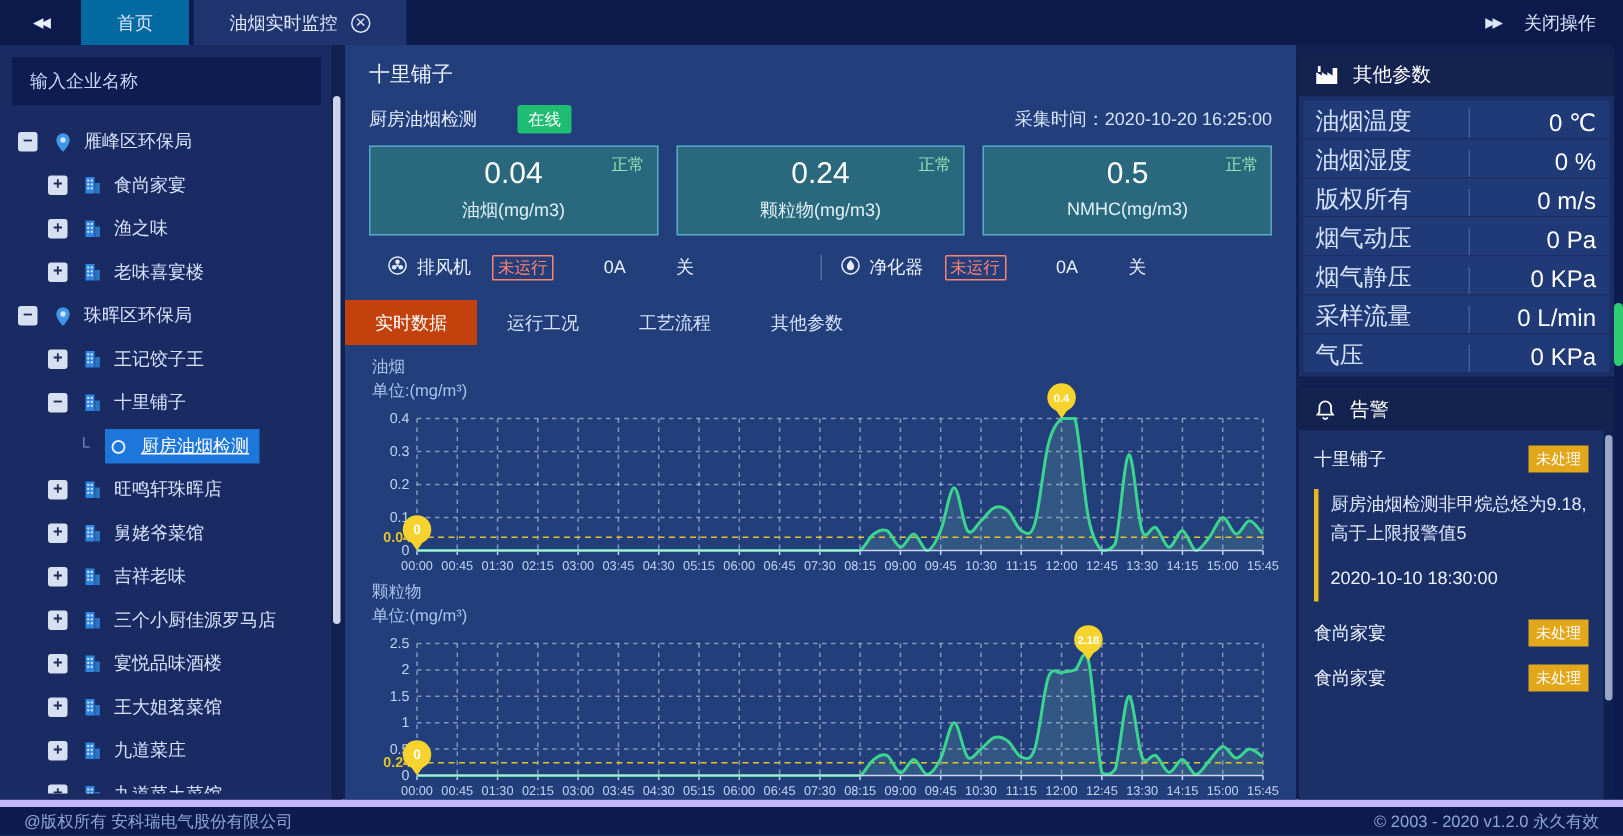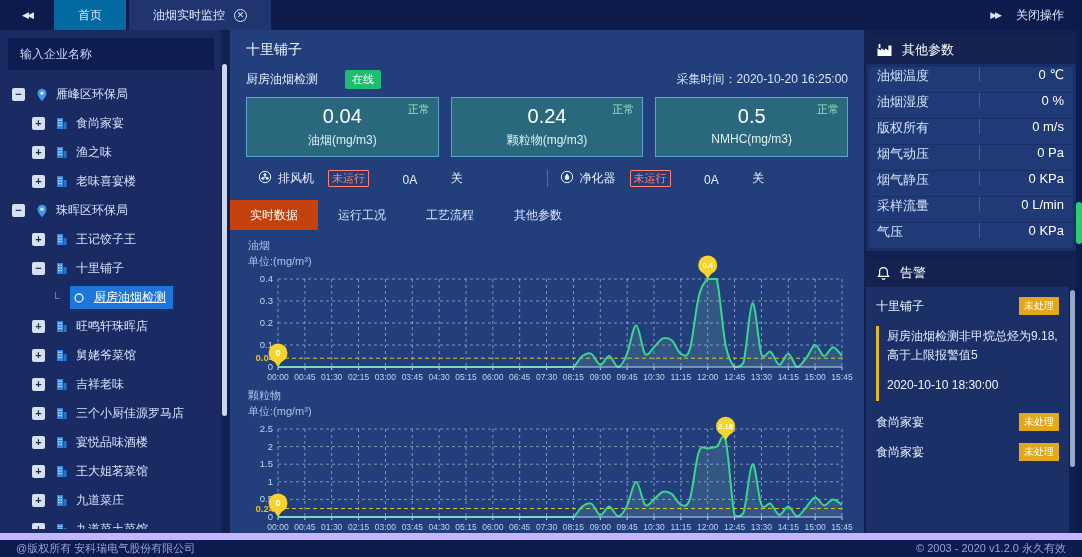--- a/index.html
+++ b/index.html
@@ -38,56 +38,56 @@
   .store-name{font-size:14px;color:#eef4ff;}
   .device-line{margin-top:11px;display:flex;align-items:center;color:#e4edff;}
   .online-badge{margin-left:27px;background:#1ebd72;color:#fff;font-size:11px;padding:2px 7px;border-radius:2px;}
   .collect-time{margin-left:auto;color:#d5e2fa;}
   .metric-row{display:flex;gap:12px;padding:8px 16px 0;}
   .metric-card{flex:1;height:60px;background:#2a697d;border:1px solid #58a7cb;position:relative;text-align:center;color:#fff;}
   .metric-value{font-size:20px;margin-top:7px;}
   .metric-status{position:absolute;top:4px;right:8px;font-size:11px;color:#96e0b6;}
   .metric-label{font-size:12px;color:#dff0f6;margin-top:4px;}
   .device-row{display:flex;align-items:center;margin:9px 16px 0;height:24px;color:#e8f0ff;}
-  .device-half{flex:1;display:flex;align-items:flex-end;padding:0 12px;}
+  .device-half{flex:1;display:flex;align-items:center;padding:0 12px;}
   .device-half:first-child{border-right:1px solid rgba(180,200,240,.35);}
   .d-name{display:flex;gap:6px;align-items:center;}
   .d-status{color:#ff8272;border:1px solid #ff8272;padding:0 3px;font-size:11px;margin-left:8px;border-radius:1px;}
   .d-current{margin-left:auto;}
   .d-switch{margin-left:auto;margin-right:26%;}
   .tab-bar{display:flex;margin-top:10px;height:30px;flex-shrink:0;}
   .tab{width:88px;display:flex;align-items:center;justify-content:center;color:#d5e2fa;cursor:pointer;}
   .tab.active{background:#c2410c;color:#fff;}
   .charts{flex:1;min-height:0;padding:8px 14px 0;display:flex;flex-direction:column;overflow:hidden;}
   .chart-block{height:150px;position:relative;}
   .chart-title{font-size:11px;color:#a9c3ea;line-height:1.45;margin-left:4px;}
   svg.chart{display:block;overflow:visible;margin-top:1px;}
   
   .rightcol{width:216px;flex-shrink:0;display:flex;flex-direction:column;padding:6px 6px 0 0;gap:8px;}
   .panel{background:#1a2e68;}
   .panel-header{height:28px;background:#13224f;display:flex;align-items:center;padding:0 10px;gap:9px;color:#fff;font-size:13px;}
   .params-body{padding:2px 3px 3px;}
-  .param-row{height:25px;background:#1f3a77;margin-top:1px;display:flex;align-items:flex-start;font-size:13px;}
+  .param-row{height:25px;background:#1f3a77;margin-top:1px;display:flex;align-items:flex-end;font-size:16px;}
   .param-label{flex:1;padding-left:8px;color:#d5e2fa;display:flex;align-items:center;}
   .param-value{width:46%;border-left:1px solid rgba(130,160,220,.35);color:#fff;display:flex;align-items:center;justify-content:flex-end;padding-right:9px;}
   .alarm-panel{flex:1;overflow:hidden;position:relative;}
   .alarm-body{position:absolute;top:28px;bottom:0;left:0;right:7px;overflow:hidden;background:#1c3068;}
   .alarm-item{padding:10px 10px 2px;}
   .alarm-top{display:flex;align-items:center;justify-content:space-between;color:#eef4ff;}
   .alarm-badge{background:#e3a71b;color:#fff;font-size:10px;padding:2px 5px;flex:none;}
   .alarm-msg-block{margin-top:11px;border-left:3px solid #e5b91f;padding:1px 0 1px 8px;}
   .alarm-msg{color:#dfe9ff;line-height:1.6;}
   .alarm-time{margin-top:13px;color:#eef4ff;padding-bottom:8px;}
   .alarm-scroll{position:absolute;right:0;top:28px;bottom:0;width:7px;background:#10204e;}
   .alarm-scroll .thumb{position:absolute;top:3px;height:72%;left:1px;right:1px;background:#98a6c8;border-radius:3px;}
   
   .page-scroll{position:absolute;right:0;top:30px;bottom:24px;width:6px;background:#0d1c4e;}
   .page-scroll .thumb{position:absolute;top:172px;height:42px;left:0;right:0;background:#2ecc71;border-radius:3px;}
   
-  .footer{height:24px;background:#0d1b4e;border-top:7px solid #c4b5fd;display:flex;align-items:center;justify-content:space-between;padding:0 16px;font-size:11px;color:#8ea6d8;}
+  .footer{height:24px;background:#0d1b4e;border-top:5px solid #c4b5fd;display:flex;align-items:center;justify-content:space-between;padding:0 16px;font-size:11px;color:#8ea6d8;}
 </style>
 </head>
 <body>
 
 <div class="topbar">
   <span class="tb-collapse">◀◀</span>
   <div class="tb-tab">
     <span>首页</span>
   </div>
   <div class="tb-tab active">

